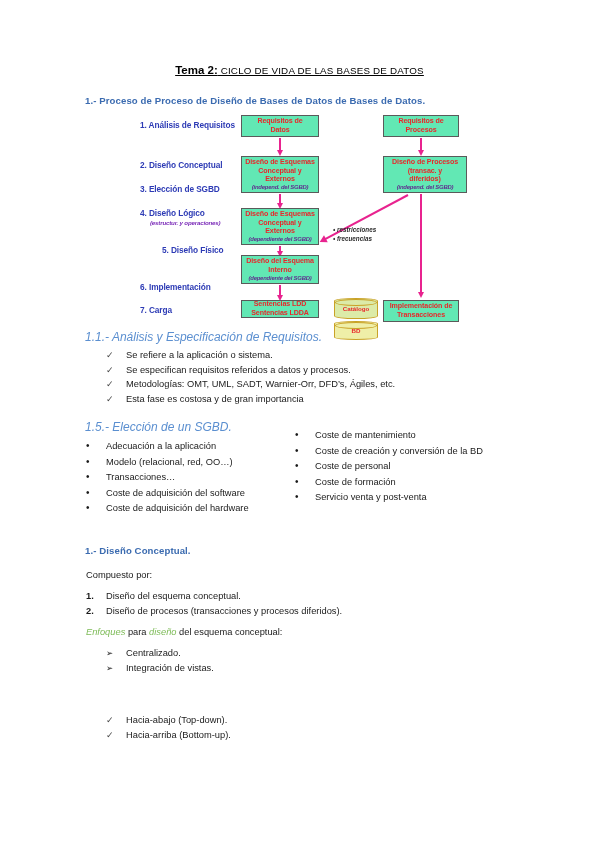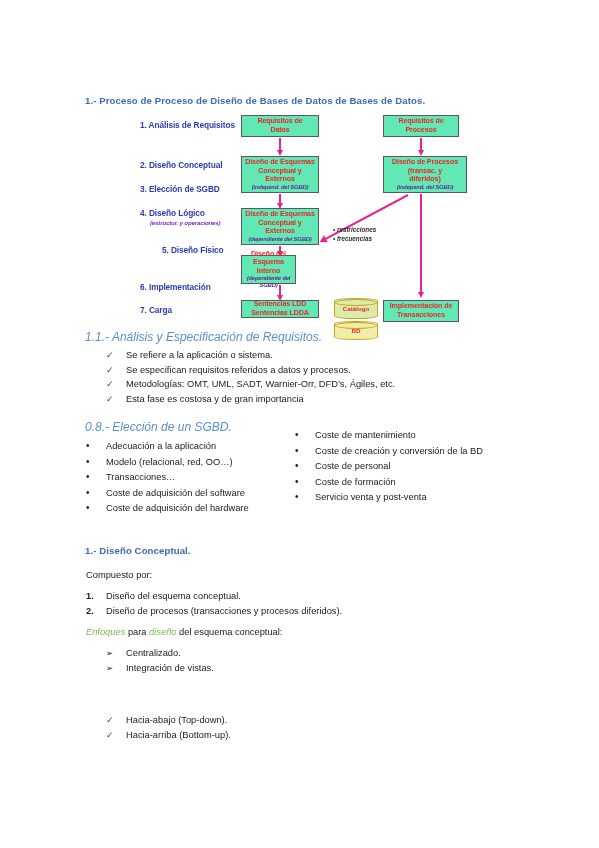--- a/index.html
+++ b/index.html
@@ -91,20 +91,23 @@
   .cyl .cap{
     position:absolute;left:1px;right:1px;top:1px;height:5px;
     border:1px solid #C9A227;border-radius:50%;background:transparent;z-index:1;
   }
 </style>
 </head>
 <body>
 
 <div class="page">
 
+  <div class="doc-title">
+    <span class="tt">Tema 2:</span><span class="ts"> CICLO DE VIDA DE LAS BASES DE DATOS</span>
+  </div>
 
   <div class="h-blue" style="top:95px;">1.- Proceso de Proceso de Diseño de Bases de Datos de Bases de Datos.</div>
 
   <div class="diagram">
 
     <div class="step" style="left:0px;top:8px;">1. Análisis de Requisitos</div>
     <div class="step" style="left:0px;top:48px;">2. Diseño Conceptual</div>
     <div class="step" style="left:0px;top:72px;">3. Elección de SGBD</div>
     <div class="step" style="left:0px;top:96px;">
       <span>4. Diseño Lógico</span>
@@ -129,21 +132,21 @@
     <div class="arrow" style="left:139px;top:82px;height:10px;"></div>
 
     <div class="box" style="left:101px;top:96px;width:78px;height:37px;">
       <div>Diseño de Esquemas</div>
       <div>Conceptual y</div>
       <div>Externos</div>
       <div class="it">(dependiente del SGBD)</div>
     </div>
     <div class="arrow" style="left:139px;top:134px;height:6px;"></div>
 
-    <div class="box" style="left:101px;top:143px;width:55px;height:29px;">
+    <div class="box" style="left:101px;top:143px;width:78px;height:29px;">
       <div>Diseño del Esquema</div>
       <div>Interno</div>
       <div class="it">(dependiente del SGBD)</div>
     </div>
     <div class="arrow" style="left:139px;top:173px;height:11px;"></div>
 
     <div class="box" style="left:101px;top:188px;width:78px;height:18px;">
       <div>Sentencias LDD</div>
       <div>Sentencias LDDA</div>
     </div>
@@ -205,21 +208,21 @@
     <div class="row">
       <span class="mk chk">✓</span>
       <span class="tx">Metodologías: OMT, UML, SADT, Warnier-Orr, DFD’s, Ágiles, etc.</span>
     </div>
     <div class="row">
       <span class="mk chk">✓</span>
       <span class="tx">Esta fase es costosa y de gran importancia</span>
     </div>
   </div>
 
-  <div class="h-blue-it" style="top:420px;">0.8.- Elección de un SGBD.</div>
+  <div class="h-blue-it" style="top:420px;">1.5.- Elección de un SGBD.</div>
 
   <div class="lst" style="left:86px;top:440px;">
     <div class="row">
       <span class="mk dot">•</span>
       <span class="tx">Adecuación a la aplicación</span>
     </div>
     <div class="row">
       <span class="mk dot">•</span>
       <span class="tx">Modelo (relacional, red, OO…)</span>
     </div>

